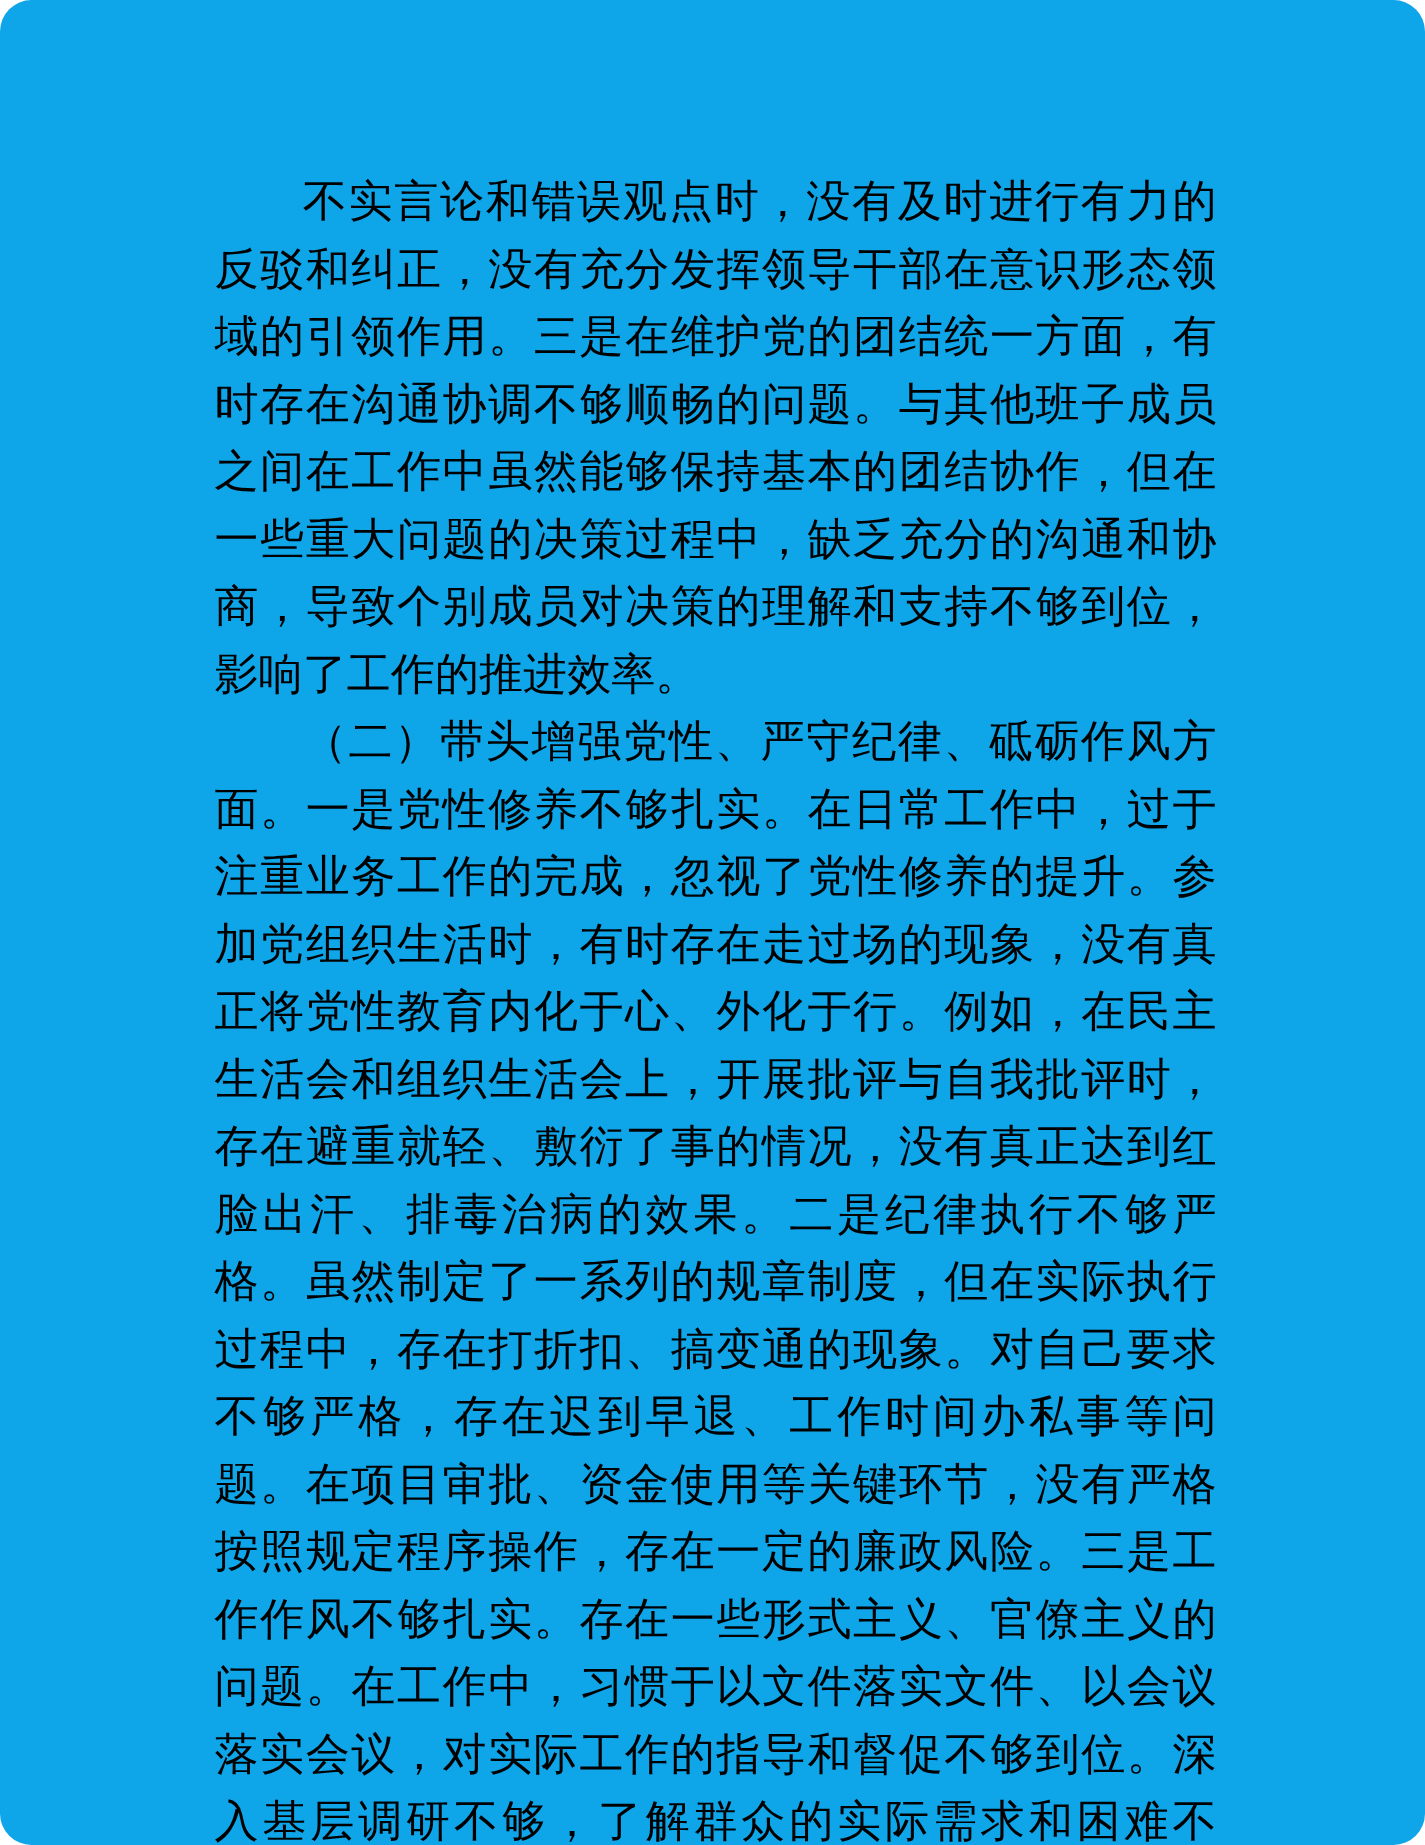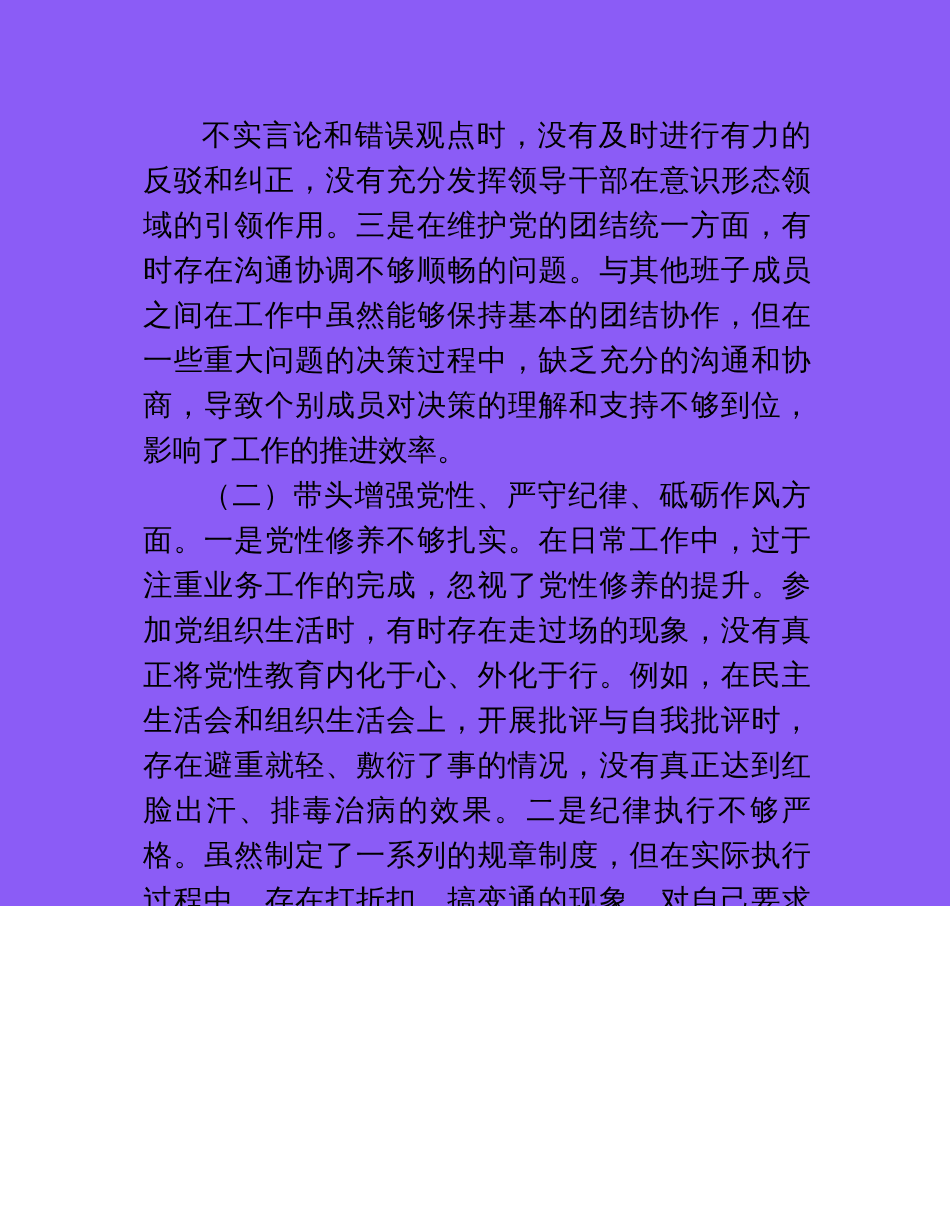--- a/index.html
+++ b/index.html
@@ -4,24 +4,25 @@
 <title>document</title>
 <style>
   html, body {
     margin: 0;
     padding: 0;
     background: #ffffff;
   }
   .page {
     position: relative;
     width: 950px;
-    height: 906px;
-    background: #8b5cf6;
+    height: 1230px;
+    background: #0ea5e9;
     overflow: hidden;
     box-sizing: border-box;
+    border-radius: 21px;
   }
   .text-column {
     position: absolute;
     left: 143px;
     top: 112px;
     width: 668px;
   }
   .doc-paragraph {
     font-family: "Liberation Sans", "DejaVu Sans", sans-serif;
     font-size: 29.4px;

